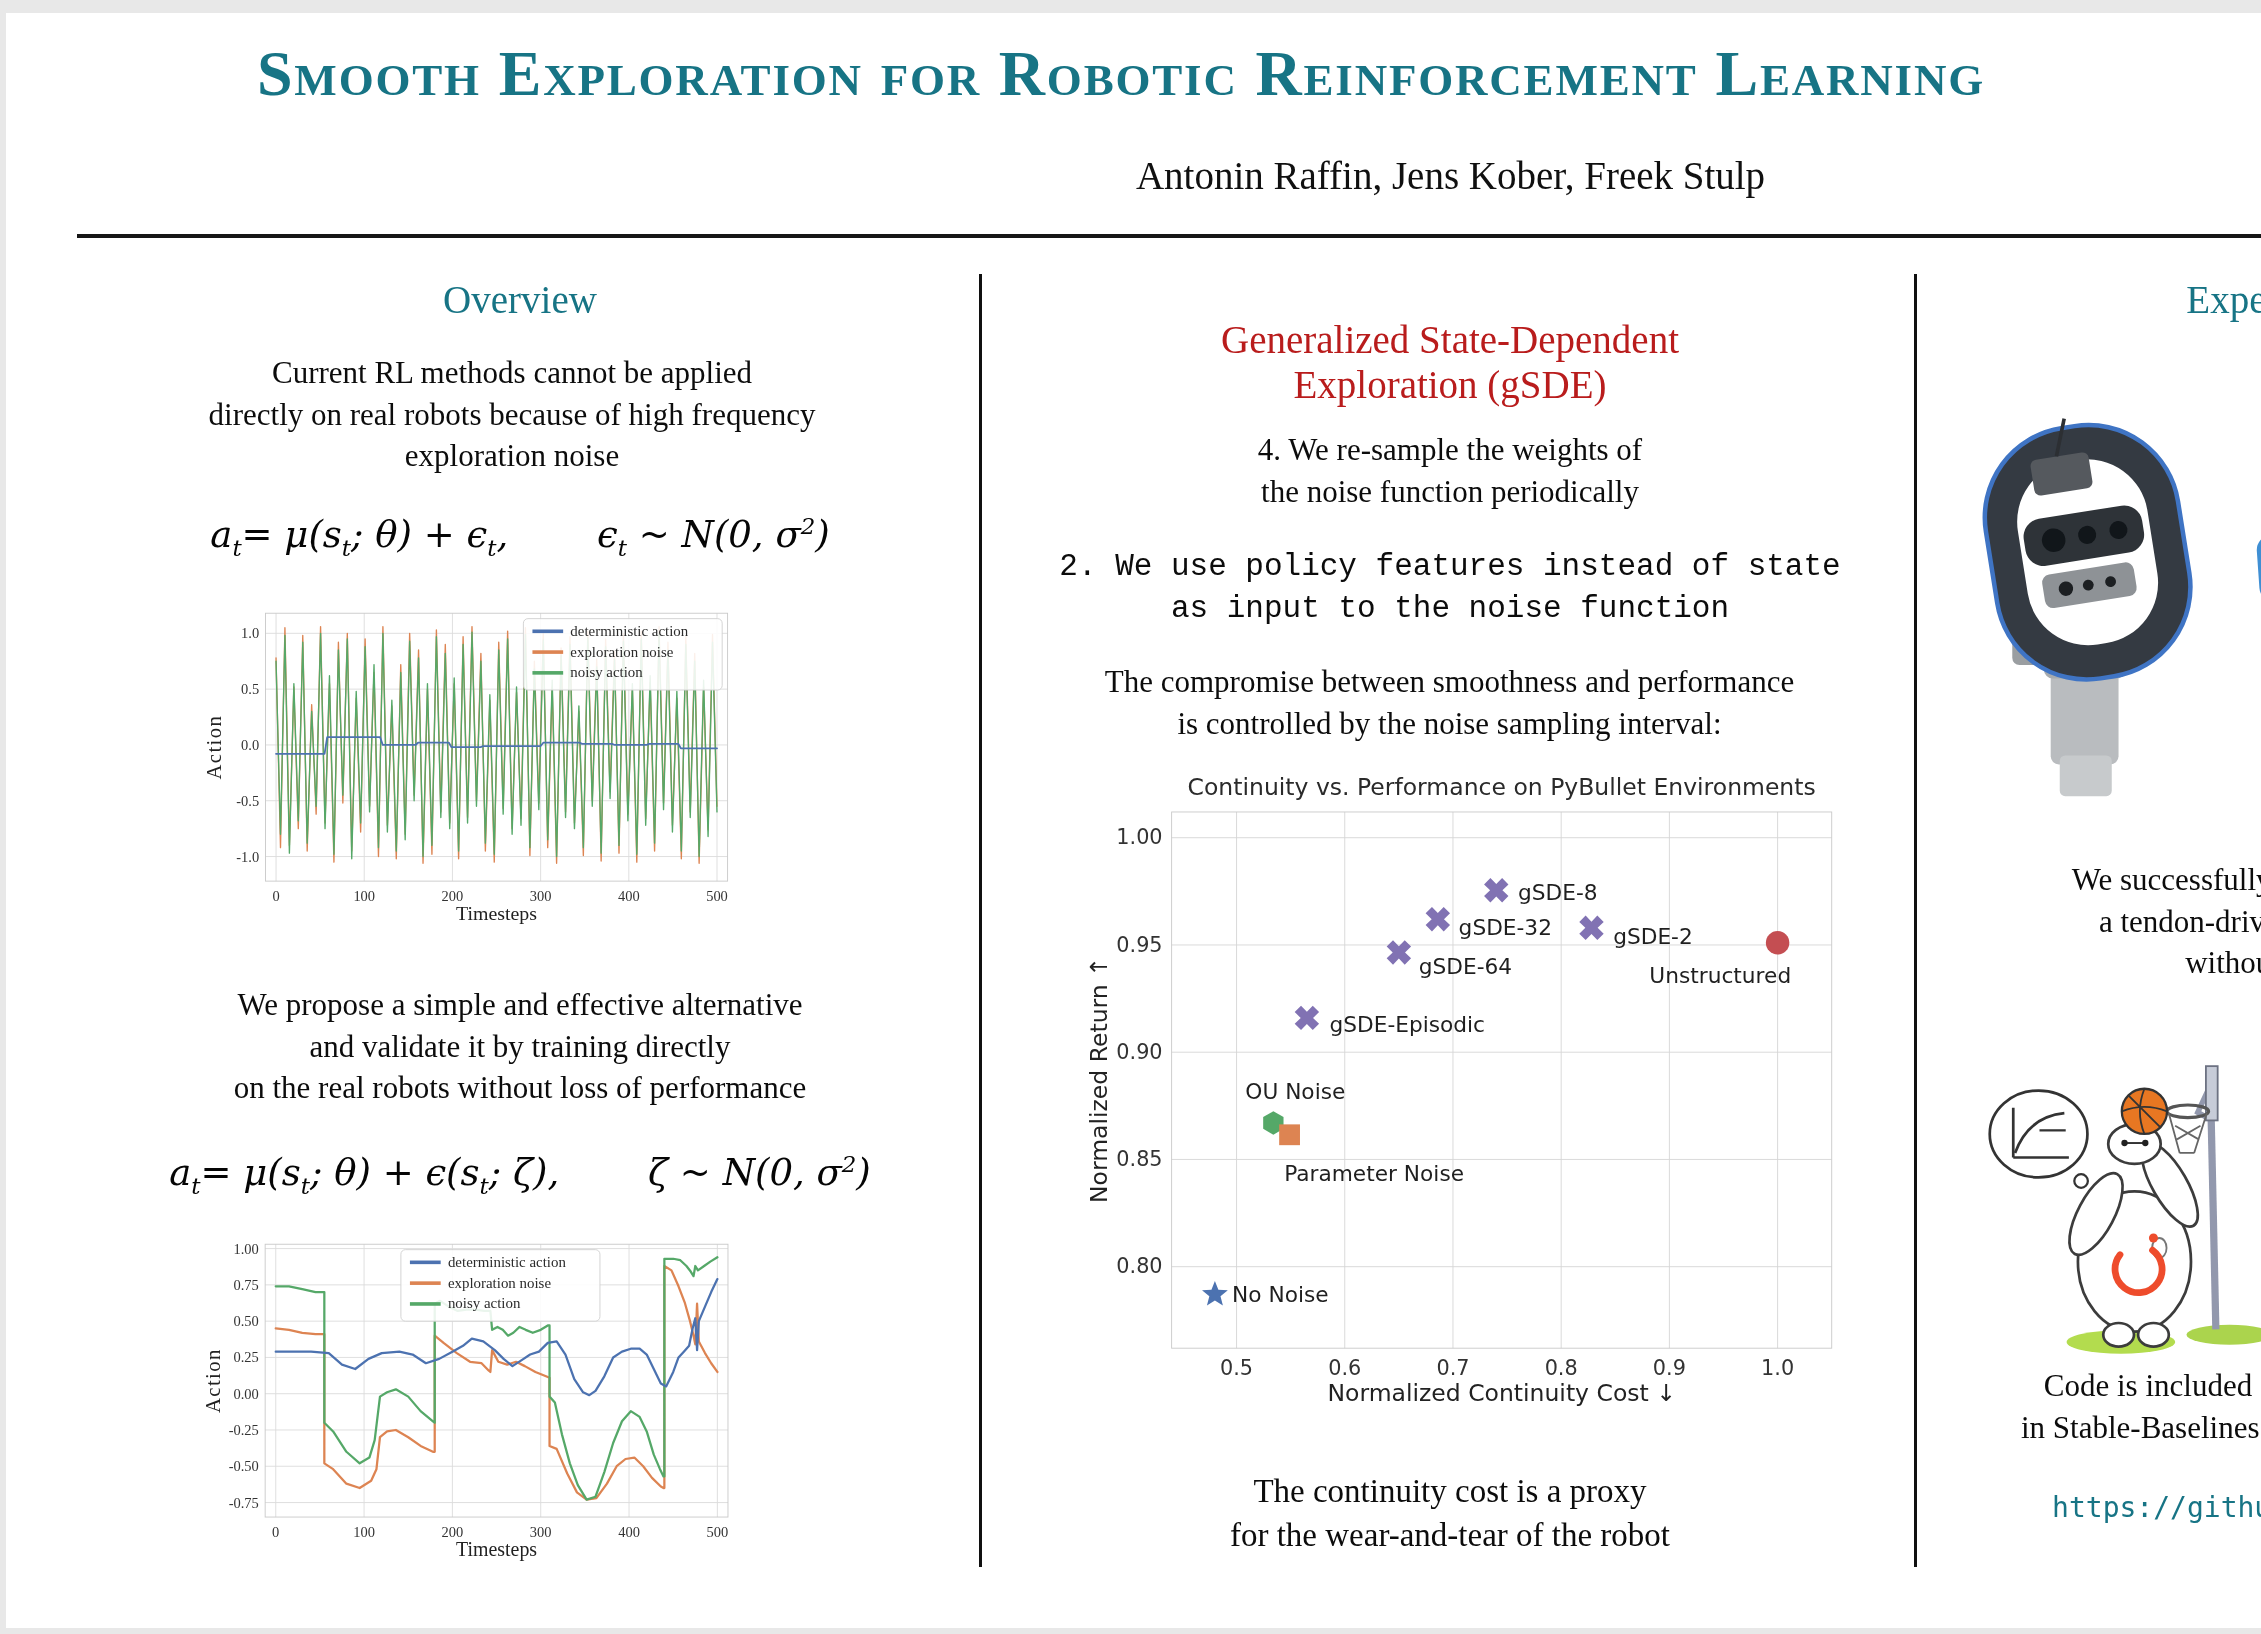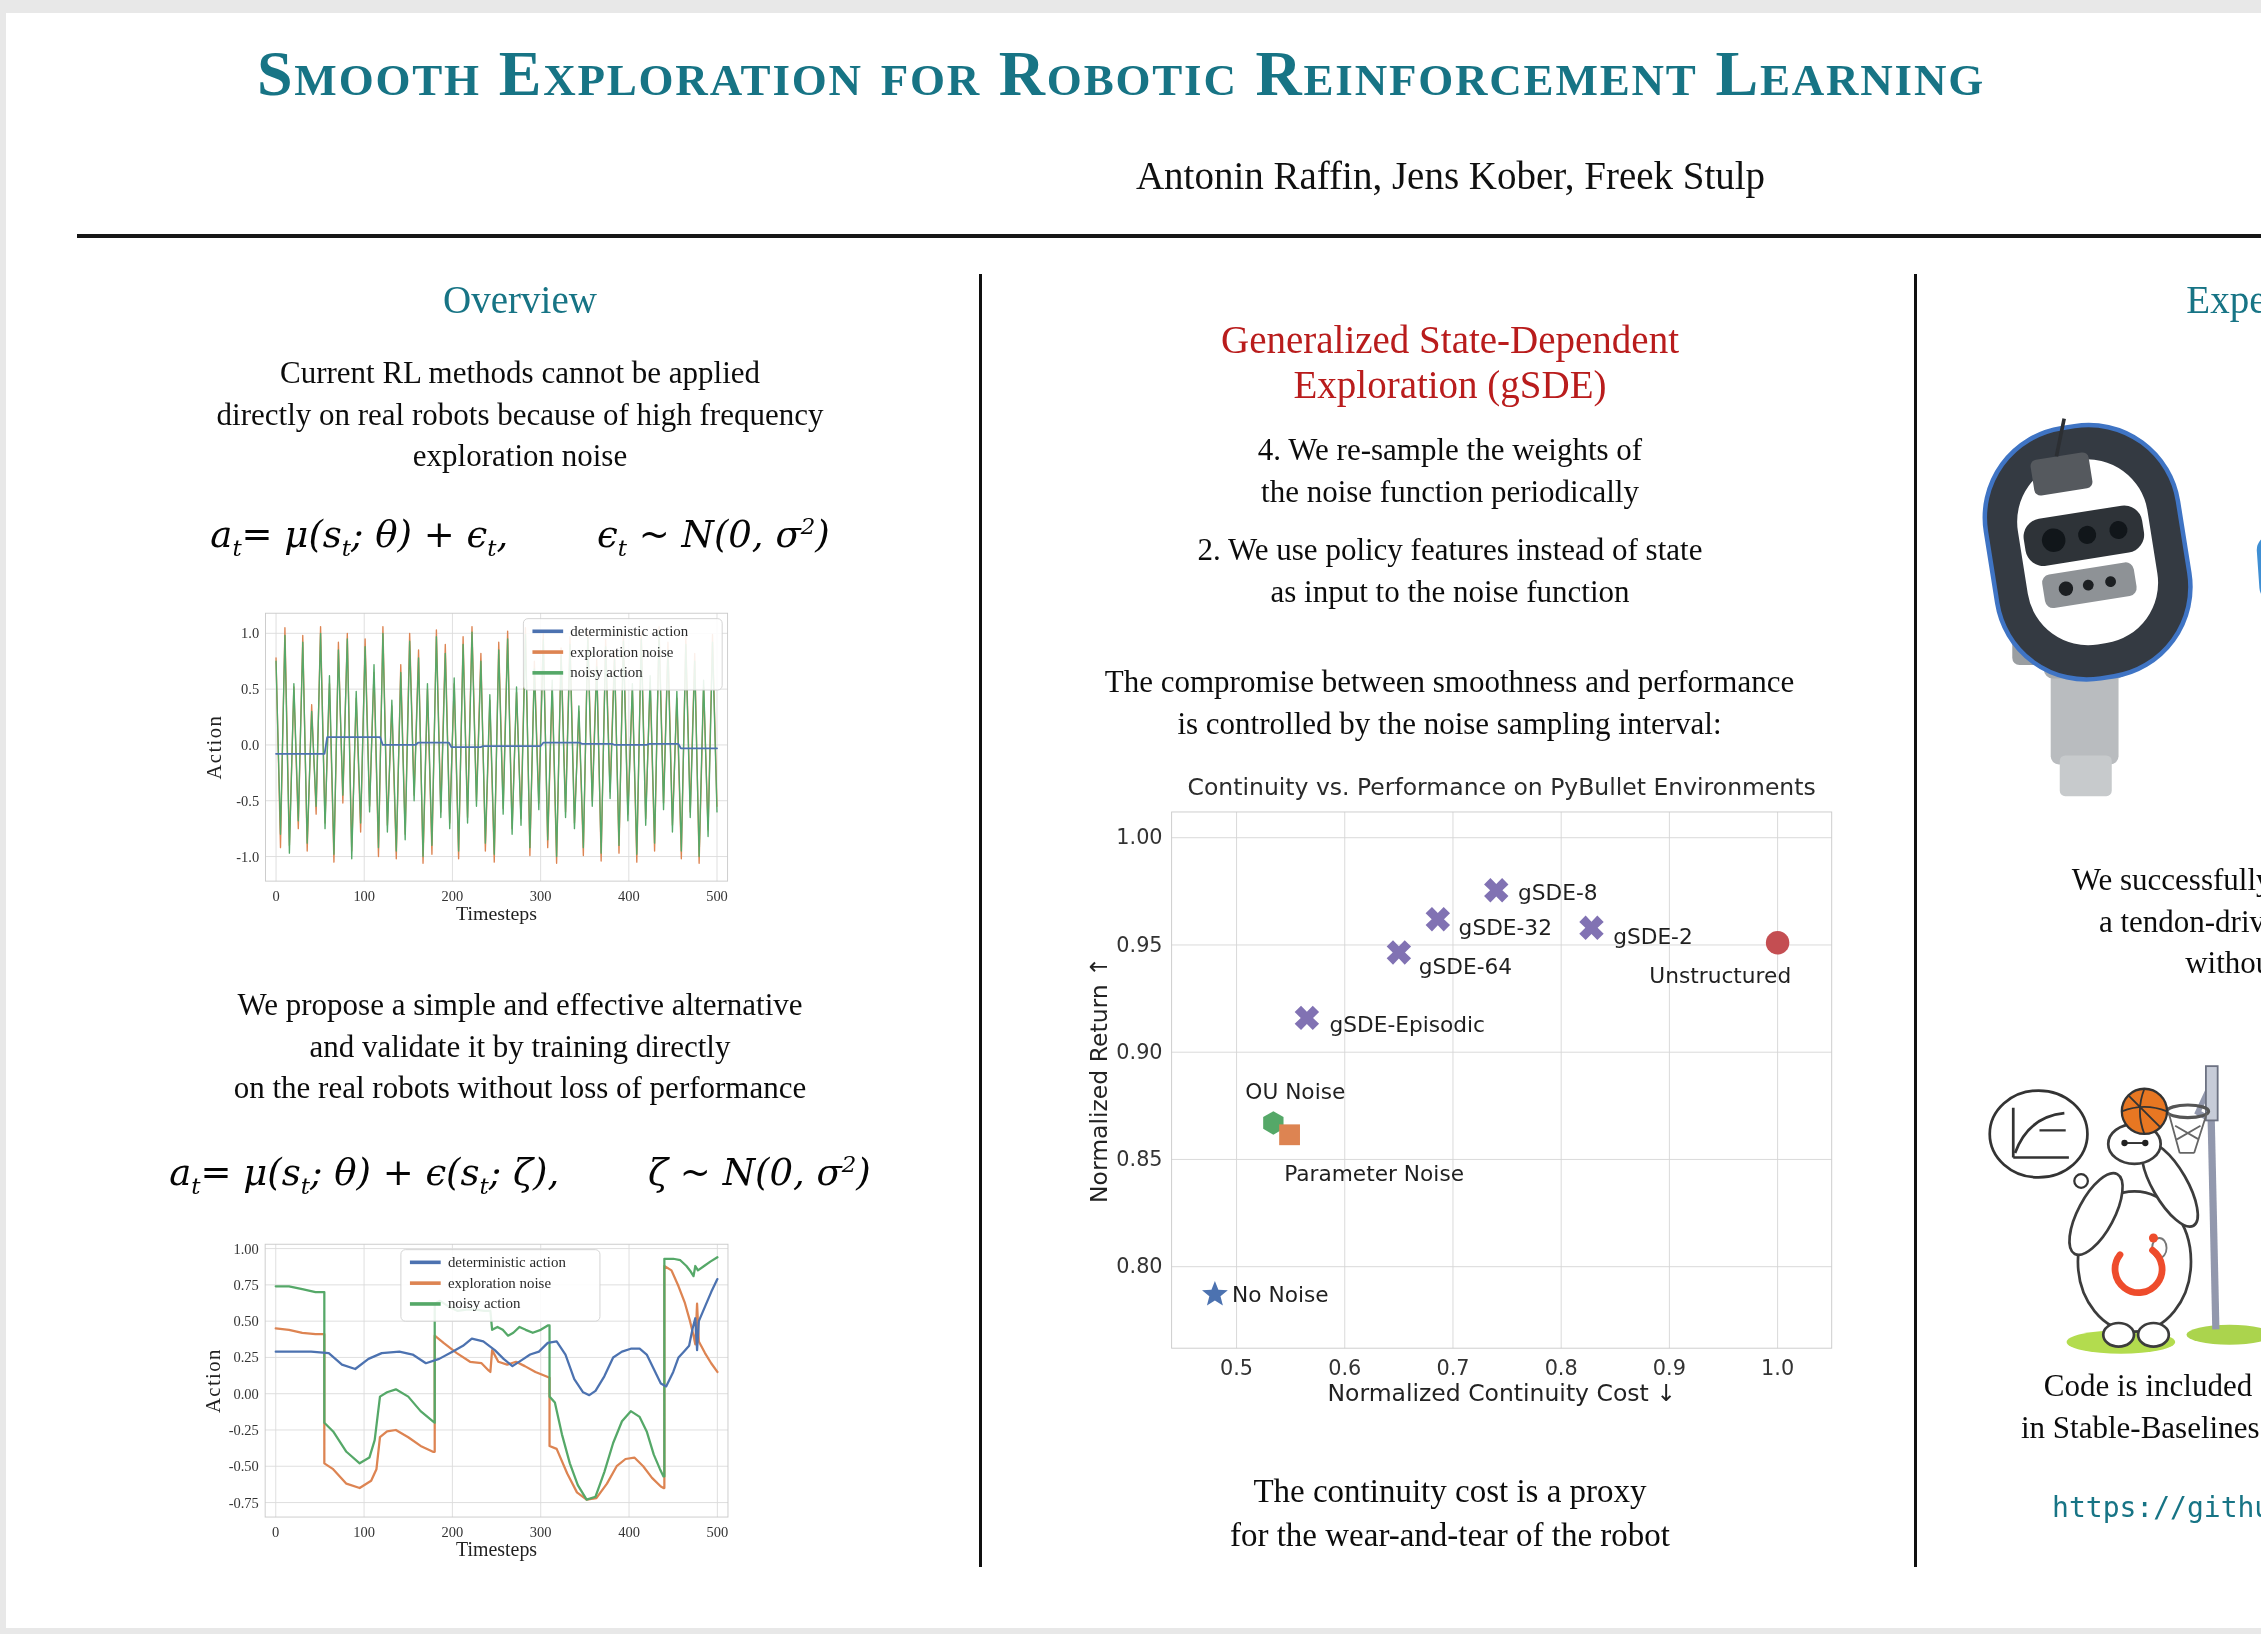--- a/index.html
+++ b/index.html
@@ -35,21 +35,21 @@
 
 <div class="abs center authors" style="left:0;top:153px;width:2901px;">Antonin Raffin, Jens Kober, Freek Stulp</div>
 
 <div class="abs rule" style="left:77px;top:234px;width:2759px;"></div>
 
 <div class="abs vdivider" style="left:979px;top:274px;height:1293px;"></div>
 <div class="abs vdivider" style="left:1914px;top:274px;height:1293px;"></div>
 
 <div class="abs center col-heading" style="left: 77px; top: 277px; width: 886px; color: rgb(23, 116, 133);">Overview</div>
 
-<div class="abs center body-text pre" style="left:63px;top:352px;width:914px;text-align:center;">Current RL methods cannot be applied
+<div class="abs center body-text pre" style="left:55px;top:352px;width:914px;text-align:center;">Current RL methods cannot be applied
 directly on real robots because of high frequency
 exploration noise</div>
 
 <div class="abs center equation" style="left:77px;top:513px;width:886px;">a<sub>t</sub>= μ(s<sub>t</sub>; θ) + ϵ<sub>t</sub>,<span class="eqgap"></span>ϵ<sub>t</sub> ~ N(0, σ<sup>2</sup>)</div>
 
 <svg class="abs" style="left:204px;top:606px;width:534px;height:323px;" viewBox="0 0 1180 715">
     <rect x="135" y="16" width="1023" height="593" fill="#ffffff"></rect>
     <line x1="158.42748091603053" y1="16" x2="158.42748091603053" y2="609" stroke="#dcdcdc" stroke-width="2"></line>
     <line x1="353.6564885496183" y1="16" x2="353.6564885496183" y2="609" stroke="#dcdcdc" stroke-width="2"></line>
     <line x1="548.8854961832061" y1="16" x2="548.8854961832061" y2="609" stroke="#dcdcdc" stroke-width="2"></line>
@@ -137,21 +137,21 @@
     <line x1="455" y1="148" x2="523" y2="148" stroke="#55a868" stroke-width="8"></line>
     <text x="539" y="158" font-size="33" fill="#2b2b2b" text-anchor="start" font-family="Liberation Serif, serif">noisy action</text>
   </svg>
 
 <div class="abs center col-heading pre" style="left: 1018px; top: 277px; width: 864px; color: #b91c1c; margin-top: 40px;">Generalized State-Dependent
 Exploration (gSDE)</div>
 
 <div class="abs center body-text pre" style="left:1018px;top:429px;width:864px;">4. We re-sample the weights of
 the noise function periodically</div>
 
-<div class="abs center body-text pre" style="left:1018px;top:529px;width:864px;">2. We use policy features instead of state
+<div class="abs center body-text pre" style="left:1018px;top:546px;width:864px;font-family:Liberation Mono, monospace;">2. We use policy features instead of state
 as input to the noise function</div>
 
 <div class="abs center body-text pre" style="left:1004px;top:661px;width:891px;">The compromise between smoothness and performance
 is controlled by the noise sampling interval:</div>
 
 <svg class="abs" style="left:1081px;top:774px;width:769px;height:642px;" viewBox="0 0 1700 1420">
     <text x="930" y="46" font-size="52" fill="#2a2a2a" text-anchor="middle" font-family="DejaVu Sans, sans-serif">Continuity vs. Performance on PyBullet Environments</text>
     <rect x="200" y="84" width="1460" height="1186" fill="#ffffff"></rect>
     <line x1="343.60655737704917" y1="84" x2="343.60655737704917" y2="1270" stroke="#d6d6d6" stroke-width="2"></line>
     <line x1="582.950819672131" y1="84" x2="582.950819672131" y2="1270" stroke="#d6d6d6" stroke-width="2"></line>

